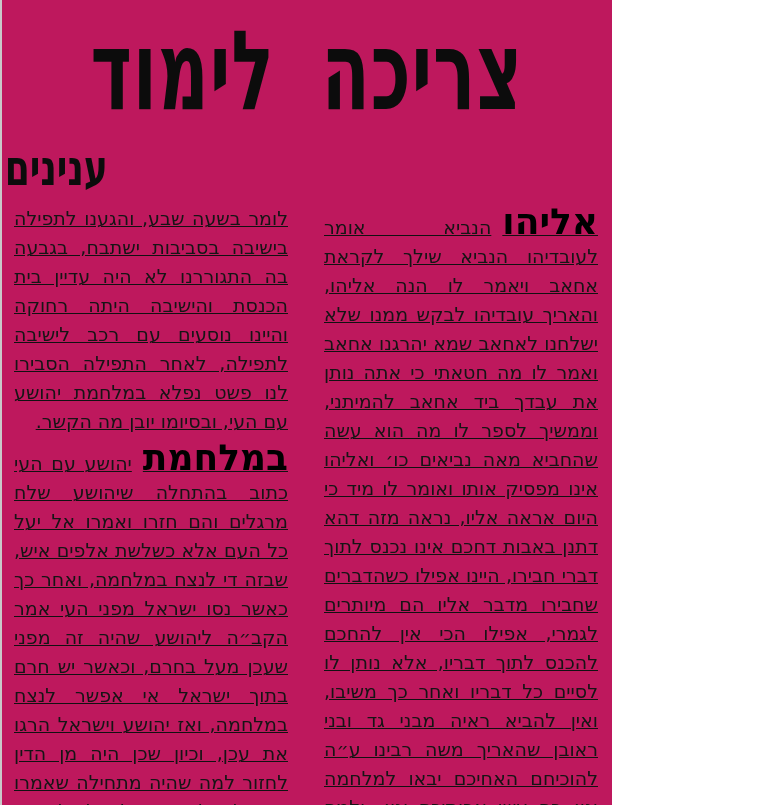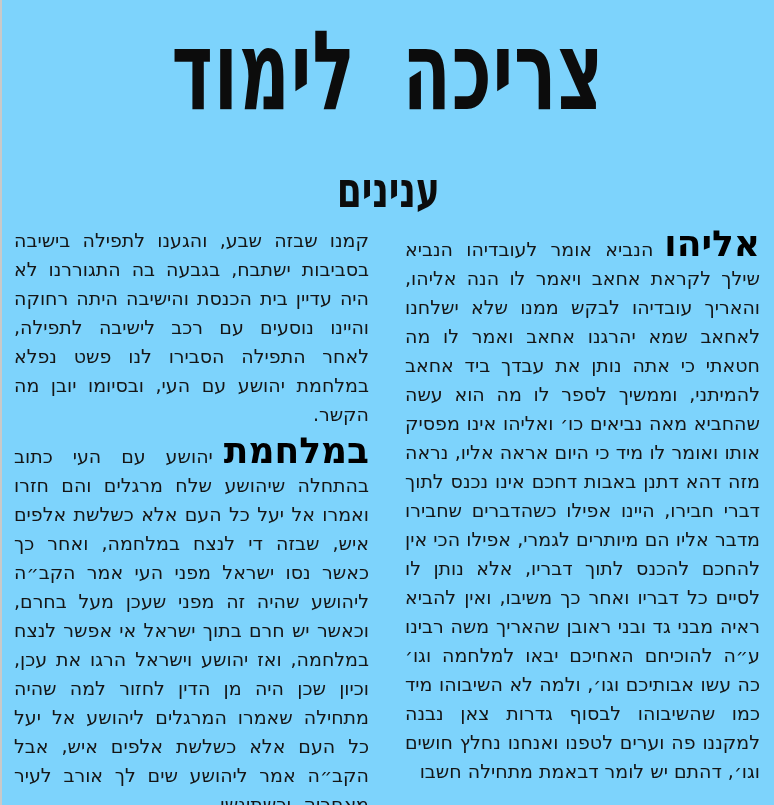--- a/index.html
+++ b/index.html
@@ -2,50 +2,51 @@
 <html lang="he"><head>
 <meta charset="utf-8">
 <style>
   html, body {
     margin: 0;
     padding: 0;
     background: #ffffff;
   }
   .page {
     position: relative;
-    width: 774px;
+    width: 612px;
     height: 805px;
     overflow: hidden;
-    background: #7dd3fc;
+    background: #be185d;
     border-left: 2px solid #c9c9c9;
     box-sizing: border-box;
     font-family: "DejaVu Sans", sans-serif;
     color: #111111;
+    text-decoration: underline;
   }
   .title-wrap {
     margin-top: 14px;
     height: 100px;
     text-align: center;
   }
   .doc-title {
     display: inline-block;
     font-size: 86px;
     font-weight: bold;
     line-height: 88px;
     letter-spacing: 1px;
     word-spacing: 26px;
     color: #0c0c0c;
     transform: scale(0.82, 1.28);
     transform-origin: center top;
     white-space: nowrap;
   }
   .subtitle-wrap {
-    margin-top: 50px;
+    margin-top: 28px;
     height: 46px;
-    text-align: center;
+    text-align: left;
   }
   .section-heading {
     display: inline-block;
     font-size: 38px;
     font-weight: bold;
     line-height: 40px;
     color: #0c0c0c;
     transform: scale(0.95, 1.3);
     transform-origin: center top;
     white-space: nowrap;
@@ -94,21 +95,21 @@
 
   <div class="columns">
 
     <div class="col">
       <p>
         <span class="lead">אליהו</span><span>הנביא אומר לעובדיהו הנביא שילך לקראת אחאב ויאמר לו הנה אליהו, והאריך עובדיהו לבקש ממנו שלא ישלחנו לאחאב שמא יהרגנו אחאב ואמר לו מה חטאתי כי אתה נותן את עבדך ביד אחאב להמיתני, וממשיך לספר לו מה הוא עשה שהחביא מאה נביאים כו׳ ואליהו אינו מפסיק אותו ואומר לו מיד כי היום אראה אליו, נראה מזה דהא דתנן באבות דחכם אינו נכנס לתוך דברי חבירו, היינו אפילו כשהדברים שחבירו מדבר אליו הם מיותרים לגמרי, אפילו הכי אין להחכם להכנס לתוך דבריו, אלא נותן לו לסיים כל דבריו ואחר כך משיבו, ואין להביא ראיה מבני גד ובני ראובן שהאריך משה רבינו ע״ה להוכיחם האחיכם יבאו למלחמה וגו׳ כה עשו אבותיכם וגו׳, ולמה לא השיבוהו מיד כמו שהשיבוהו לבסוף גדרות צאן נבנה למקננו פה וערים לטפנו ואנחנו נחלץ חושים וגו׳, דהתם יש לומר דבאמת מתחילה חשבו</span>
       </p>
     </div>
 
     <div class="col">
-      <p>קמנו שבזה שבע, והגענו לתפילה בישיבה בסביבות ישתבח, בגבעה בה התגוררנו לא היה עדיין בית הכנסת והישיבה היתה רחוקה והיינו נוסעים עם רכב לישיבה לתפילה, לאחר התפילה הסבירו לנו פשט נפלא במלחמת יהושע עם העי, ובסיומו יובן מה הקשר.</p>
+      <p>לומר בשעה שבע, והגענו לתפילה בישיבה בסביבות ישתבח, בגבעה בה התגוררנו לא היה עדיין בית הכנסת והישיבה היתה רחוקה והיינו נוסעים עם רכב לישיבה לתפילה, לאחר התפילה הסבירו לנו פשט נפלא במלחמת יהושע עם העי, ובסיומו יובן מה הקשר.</p>
       <p class="second">
         <span class="lead">במלחמת</span><span>יהושע עם העי כתוב בהתחלה שיהושע שלח מרגלים והם חזרו ואמרו אל יעל כל העם אלא כשלשת אלפים איש, שבזה די לנצח במלחמה, ואחר כך כאשר נסו ישראל מפני העי אמר הקב״ה ליהושע שהיה זה מפני שעכן מעל בחרם, וכאשר יש חרם בתוך ישראל אי אפשר לנצח במלחמה, ואז יהושע וישראל הרגו את עכן, וכיון שכן היה מן הדין לחזור למה שהיה מתחילה שאמרו המרגלים ליהושע אל יעל כל העם אלא כשלשת אלפים איש, אבל הקב״ה אמר ליהושע שים לך אורב לעיר מאחריה, וכשתיגשו</span>
       </p>
     </div>
 
   </div>
 
 </div>
 
 </body></html>

